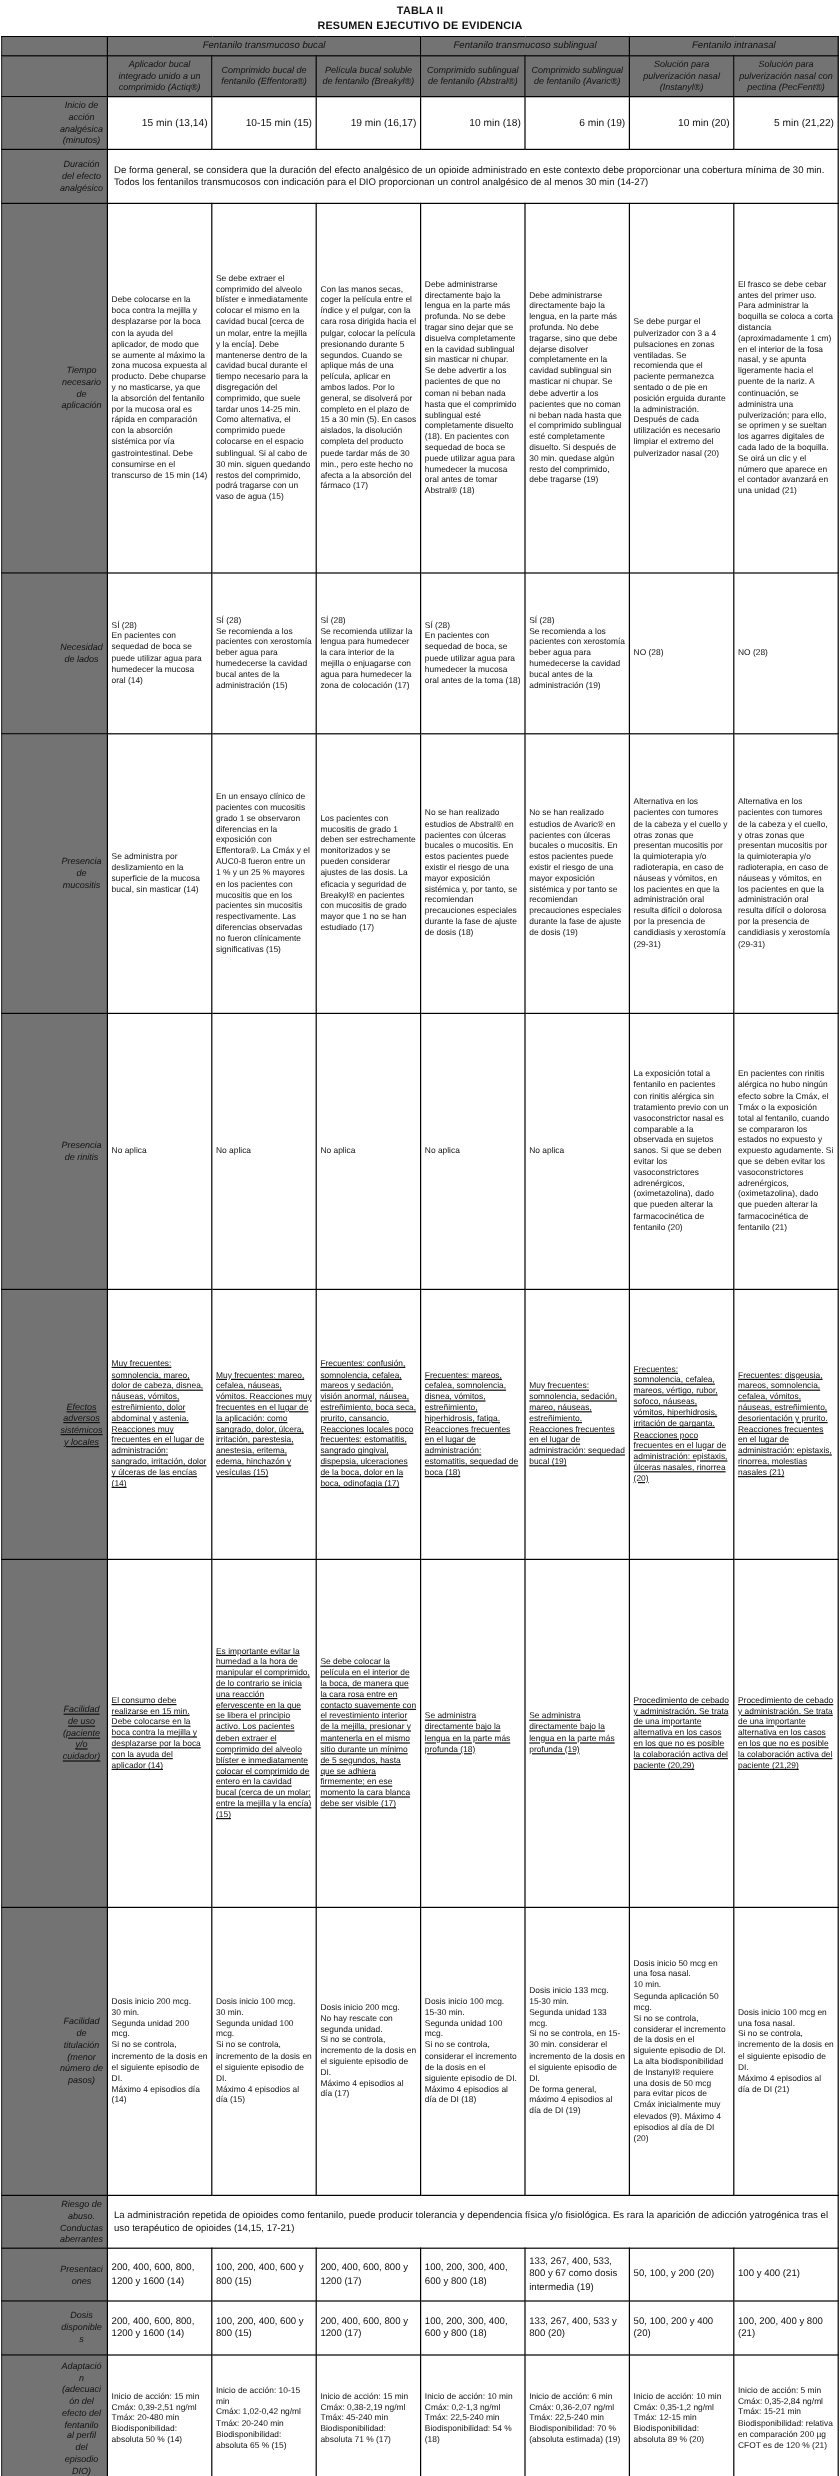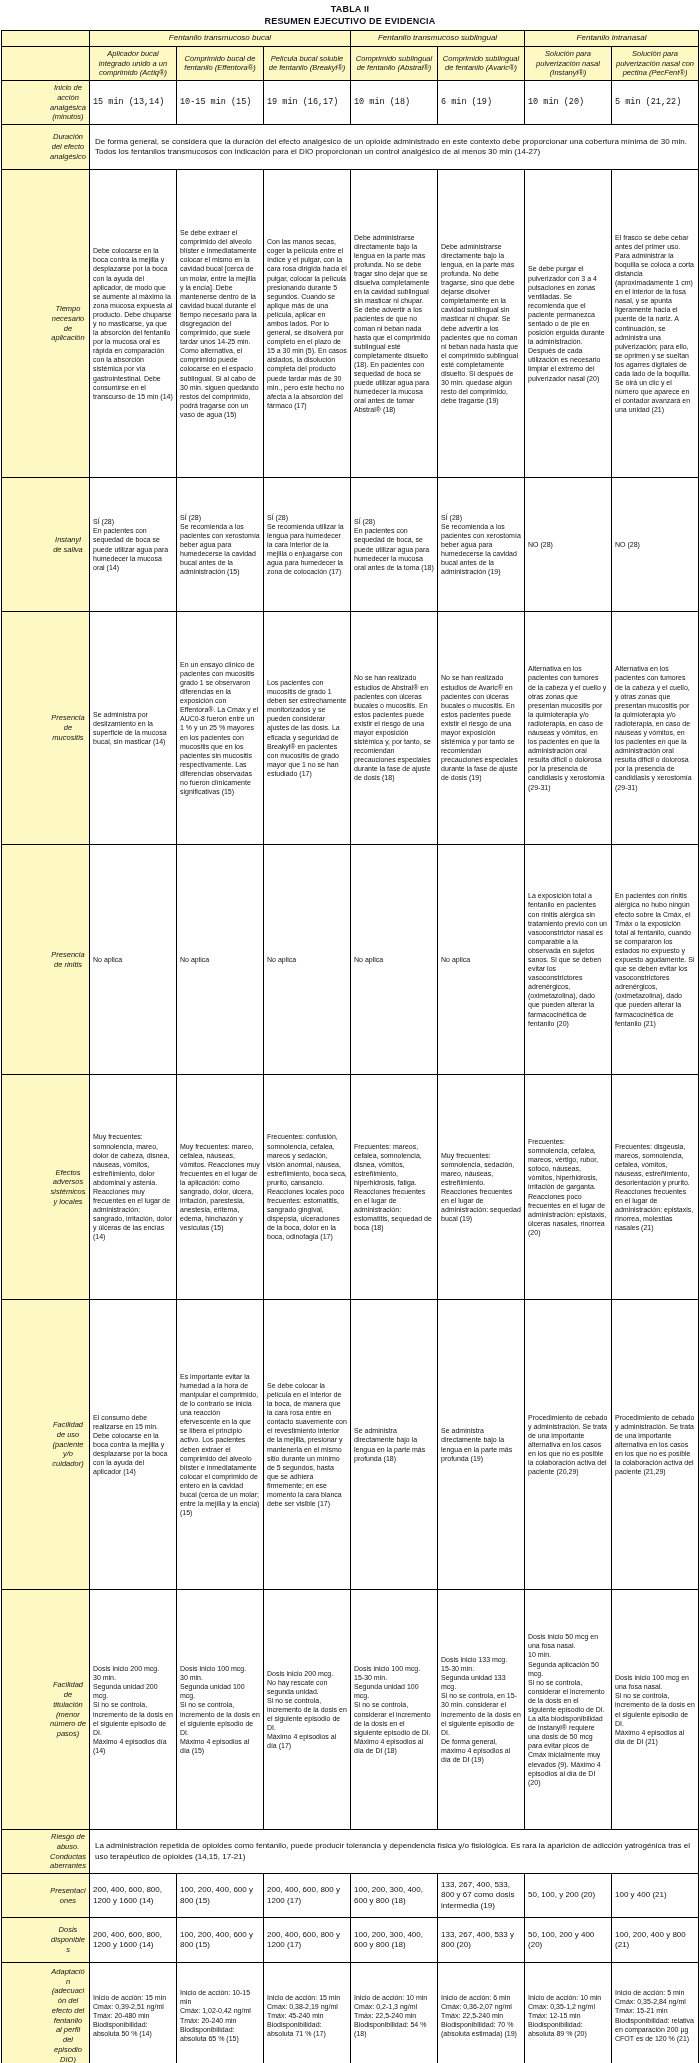--- a/index.html
+++ b/index.html
@@ -5,25 +5,25 @@
   html,body{margin:0;padding:0;background:#ffffff;}
   .page{width:700px;background:#ffffff;font-family:"Liberation Sans",sans-serif;color:#111;}
   .titleblock{text-align:center;padding:4px 0 3px;border-radius:14px;}
   .titleblock .t1,.titleblock .t2{font-size:9px;font-weight:bold;letter-spacing:.2px;line-height:1.3;}
   table{border-collapse:collapse;table-layout:fixed;width:698px;margin:0 1px;}
   col.lbl{width:88px;}
   col.prod{width:87px;}
   td,th{border:1px solid #000;padding:2px 3px;vertical-align:middle;
         font-family:"Liberation Sans",sans-serif;font-size:7px;line-height:1.3;
         font-weight:normal;word-wrap:break-word;overflow-wrap:break-word;}
-  th.hdr, td.rowlabel{background:#fef9c3;font-style:italic;text-align:center;}
+  th.hdr, td.rowlabel{background:#737373;font-style:italic;text-align:center;}
   th.hdr{font-size:7.5px;}
   th.grp{font-size:8px;}
   td.body{text-align:left;white-space:pre-line;}
-  td.num{font-size:8.5px;text-align:left;font-family:Liberation Mono, monospace;}
+  td.num{font-size:8.5px;text-align:right;}
   td.numleft{font-size:8px;text-align:left;white-space:pre-line;}
   td.full{font-size:8px;text-align:left;white-space:pre-line;padding:3px 5px;margin-top:48px;}
   td.rowlabel{font-size:7.5px;padding-left:48px;}
 </style>
 </head>
 <body>
 
 <div class="page">
   <div class="titleblock">
     <div class="t1">TABLA II</div>
@@ -78,21 +78,21 @@
           <td class="rowlabel">Tiempo necesario de aplicación</td>
           <td class="body">Debe colocarse en la boca contra la mejilla y desplazarse por la boca con la ayuda del aplicador, de modo que se aumente al máximo la zona mucosa expuesta al producto. Debe chuparse y no masticarse, ya que la absorción del fentanilo por la mucosa oral es rápida en comparación con la absorción sistémica por vía gastrointestinal. Debe consumirse en el transcurso de 15 min (14)</td>
           <td class="body">Se debe extraer el comprimido del alveolo blíster e inmediatamente colocar el mismo en la cavidad bucal [cerca de un molar, entre la mejilla y la encía]. Debe mantenerse dentro de la cavidad bucal durante el tiempo necesario para la disgregación del comprimido, que suele tardar unos 14-25 min. Como alternativa, el comprimido puede colocarse en el espacio sublingual. Si al cabo de 30 min. siguen quedando restos del comprimido, podrá tragarse con un vaso de agua (15)</td>
           <td class="body">Con las manos secas, coger la película entre el índice y el pulgar, con la cara rosa dirigida hacia el pulgar, colocar la película presionando durante 5 segundos. Cuando se aplique más de una película, aplicar en ambos lados. Por lo general, se disolverá por completo en el plazo de 15 a 30 min (5). En casos aislados, la disolución completa del producto puede tardar más de 30 min., pero este hecho no afecta a la absorción del fármaco (17)</td>
           <td class="body">Debe administrarse directamente bajo la lengua en la parte más profunda. No se debe tragar sino dejar que se disuelva completamente en la cavidad sublingual sin masticar ni chupar. Se debe advertir a los pacientes de que no coman ni beban nada hasta que el comprimido sublingual esté completamente disuelto (18). En pacientes con sequedad de boca se puede utilizar agua para humedecer la mucosa oral antes de tomar Abstral® (18)</td>
           <td class="body">Debe administrarse directamente bajo la lengua, en la parte más profunda. No debe tragarse, sino que debe dejarse disolver completamente en la cavidad sublingual sin masticar ni chupar. Se debe advertir a los pacientes que no coman ni beban nada hasta que el comprimido sublingual esté completamente disuelto. Si después de 30 min. quedase algún resto del comprimido, debe tragarse (19)</td>
           <td class="body">Se debe purgar el pulverizador con 3 a 4 pulsaciones en zonas ventiladas. Se recomienda que el paciente permanezca sentado o de pie en posición erguida durante la administración. Después de cada utilización es necesario limpiar el extremo del pulverizador nasal (20)</td>
           <td class="body">El frasco se debe cebar antes del primer uso. Para administrar la boquilla se coloca a corta distancia (aproximadamente 1 cm) en el interior de la fosa nasal, y se apunta ligeramente hacia el puente de la nariz. A continuación, se administra una pulverización; para ello, se oprimen y se sueltan los agarres digitales de cada lado de la boquilla. Se oirá un clic y el número que aparece en el contador avanzará en una unidad (21)</td>
         </tr>
         <tr style="height: 134px;">
-          <td class="rowlabel">Instanyl de saliva</td>
+          <td class="rowlabel">Necesidad de lados</td>
           <td class="body">SÍ (28)
 En pacientes con sequedad de boca se puede utilizar agua para humedecer la mucosa oral (14)</td>
           <td class="body">SÍ (28)
 Se recomienda a los pacientes con xerostomía beber agua para humedecerse la cavidad bucal antes de la administración (15)</td>
           <td class="body">SÍ (28)
 Se recomienda utilizar la lengua para humedecer la cara interior de la mejilla o enjuagarse con agua para humedecer la zona de colocación (17)</td>
           <td class="body">SÍ (28)
 En pacientes con sequedad de boca, se puede utilizar agua para humedecer la mucosa oral antes de la toma (18)</td>
           <td class="body">SÍ (28)
 Se recomienda a los pacientes con xerostomía beber agua para humedecerse la cavidad bucal antes de la administración (19)</td>
@@ -112,31 +112,31 @@
         <tr style="height: 230px;">
           <td class="rowlabel">Presencia de rinitis</td>
           <td class="body">No aplica</td>
           <td class="body">No aplica</td>
           <td class="body">No aplica</td>
           <td class="body">No aplica</td>
           <td class="body">No aplica</td>
           <td class="body">La exposición total a fentanilo en pacientes con rinitis alérgica sin tratamiento previo con un vasoconstrictor nasal es comparable a la observada en sujetos sanos. Si que se deben evitar los vasoconstrictores adrenérgicos, (oximetazolina), dado que pueden alterar la farmacocinética de fentanilo (20)</td>
           <td class="body">En pacientes con rinitis alérgica no hubo ningún efecto sobre la Cmáx, el Tmáx o la exposición total al fentanilo, cuando se compararon los estados no expuesto y expuesto agudamente. Si que se deben evitar los vasoconstrictores adrenérgicos, (oximetazolina), dado que pueden alterar la farmacocinética de fentanilo (21)</td>
         </tr>
-        <tr style="height: 225px;">
+        <tr style="height: 225px; text-decoration: underline;">
           <td class="rowlabel">Efectos adversos sistémicos y locales</td>
           <td class="body">Muy frecuentes: somnolencia, mareo, dolor de cabeza, disnea, náuseas, vómitos, estreñimiento, dolor abdominal y astenia. Reacciones muy frecuentes en el lugar de administración: sangrado, irritación, dolor y úlceras de las encías (14)</td>
           <td class="body">Muy frecuentes: mareo, cefalea, náuseas, vómitos. Reacciones muy frecuentes en el lugar de la aplicación: como sangrado, dolor, úlcera, irritación, parestesia, anestesia, eritema, edema, hinchazón y vesículas (15)</td>
           <td class="body">Frecuentes: confusión, somnolencia, cefalea, mareos y sedación, visión anormal, náusea, estreñimiento, boca seca, prurito, cansancio. Reacciones locales poco frecuentes: estomatitis, sangrado gingival, dispepsia, ulceraciones de la boca, dolor en la boca, odinofagia (17)</td>
           <td class="body">Frecuentes: mareos, cefalea, somnolencia, disnea, vómitos, estreñimiento, hiperhidrosis, fatiga. Reacciones frecuentes en el lugar de administración: estomatitis, sequedad de boca (18)</td>
           <td class="body">Muy frecuentes: somnolencia, sedación, mareo, náuseas, estreñimiento. Reacciones frecuentes en el lugar de administración: sequedad bucal (19)</td>
           <td class="body">Frecuentes: somnolencia, cefalea, mareos, vértigo, rubor, sofoco, náuseas, vómitos, hiperhidrosis, irritación de garganta. Reacciones poco frecuentes en el lugar de administración: epistaxis, úlceras nasales, rinorrea (20)</td>
           <td class="body">Frecuentes: disgeusia, mareos, somnolencia, cefalea, vómitos, náuseas, estreñimiento, desorientación y prurito. Reacciones frecuentes en el lugar de administración: epistaxis, rinorrea, molestias nasales (21)</td>
         </tr>
-        <tr style="height: 290px;">
+        <tr style="height: 290px; text-decoration: underline;">
           <td class="rowlabel">Facilidad de uso (paciente y/o cuidador)</td>
           <td class="body">El consumo debe realizarse en 15 min. Debe colocarse en la boca contra la mejilla y desplazarse por la boca con la ayuda del aplicador (14)</td>
           <td class="body">Es importante evitar la humedad a la hora de manipular el comprimido, de lo contrario se inicia una reacción efervescente en la que se libera el principio activo. Los pacientes deben extraer el comprimido del alveolo blíster e inmediatamente colocar el comprimido de entero en la cavidad bucal (cerca de un molar; entre la mejilla y la encía) (15)</td>
           <td class="body">Se debe colocar la película en el interior de la boca, de manera que la cara rosa entre en contacto suavemente con el revestimiento interior de la mejilla, presionar y mantenerla en el mismo sitio durante un mínimo de 5 segundos, hasta que se adhiera firmemente; en ese momento la cara blanca debe ser visible (17)</td>
           <td class="body">Se administra directamente bajo la lengua en la parte más profunda (18)</td>
           <td class="body">Se administra directamente bajo la lengua en la parte más profunda (19)</td>
           <td class="body">Procedimiento de cebado y administración. Se trata de una importante alternativa en los casos en los que no es posible la colaboración activa del paciente (20,29)</td>
           <td class="body">Procedimiento de cebado y administración. Se trata de una importante alternativa en los casos en los que no es posible la colaboración activa del paciente (21,29)</td>
         </tr>
         <tr style="height: 240px; margin-left: 41px;">

